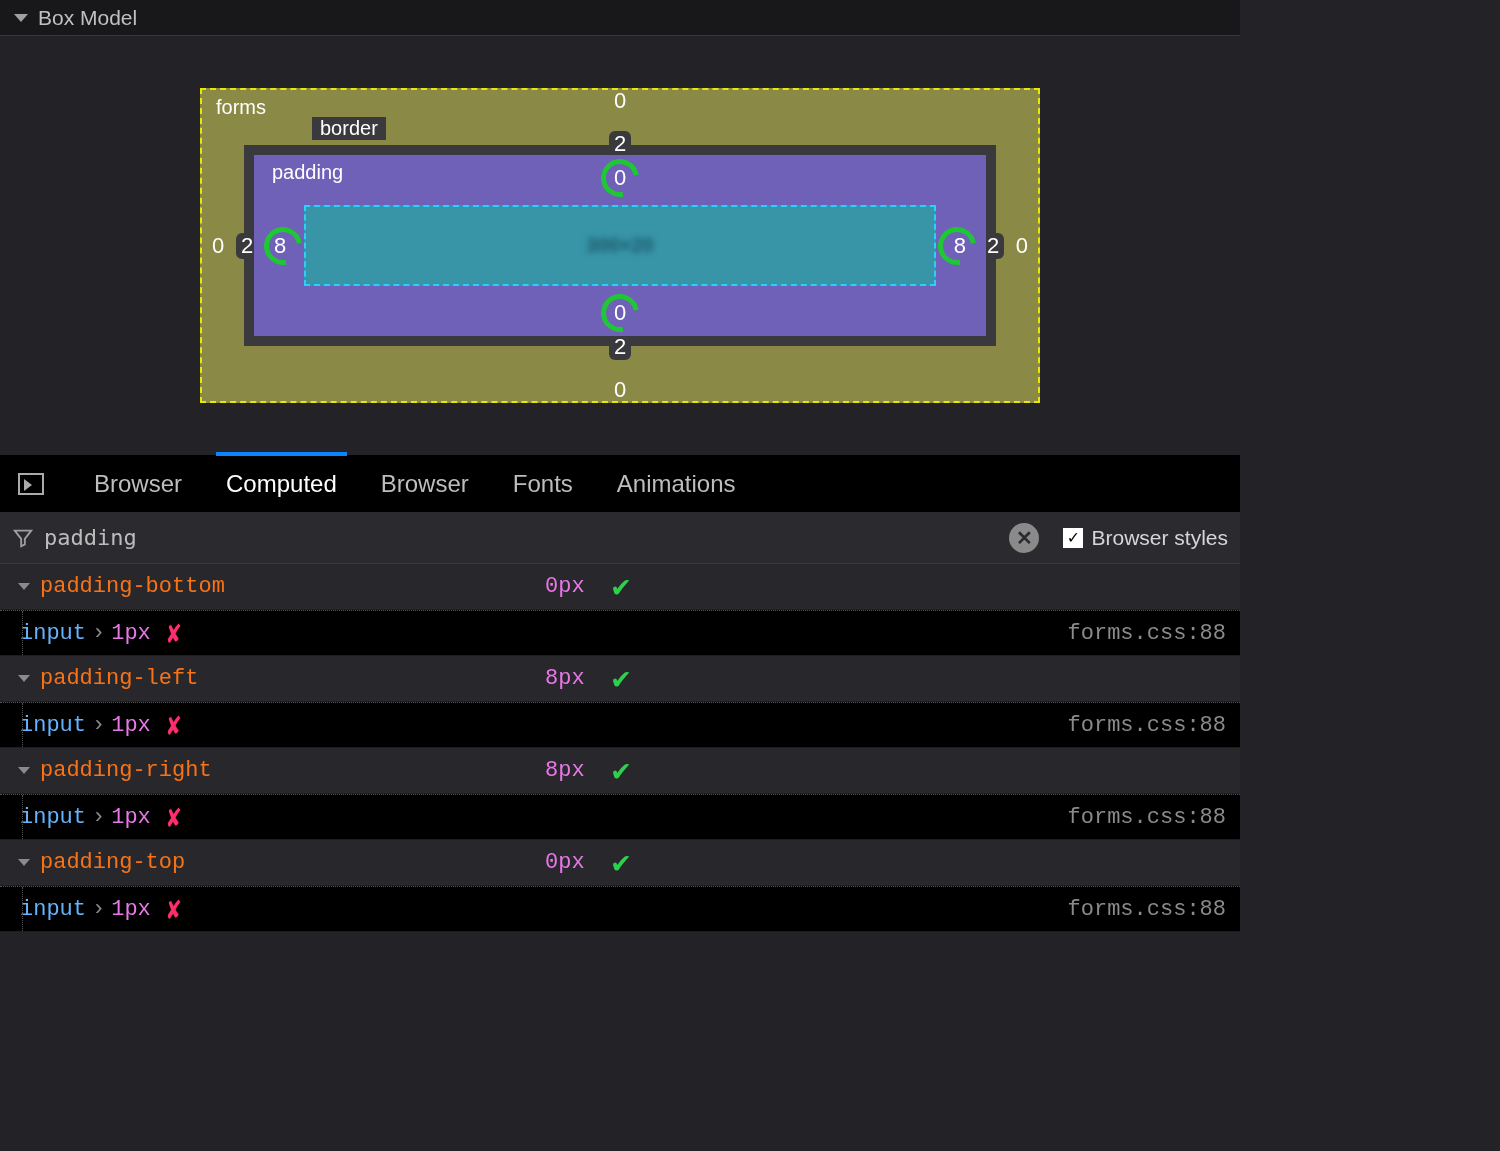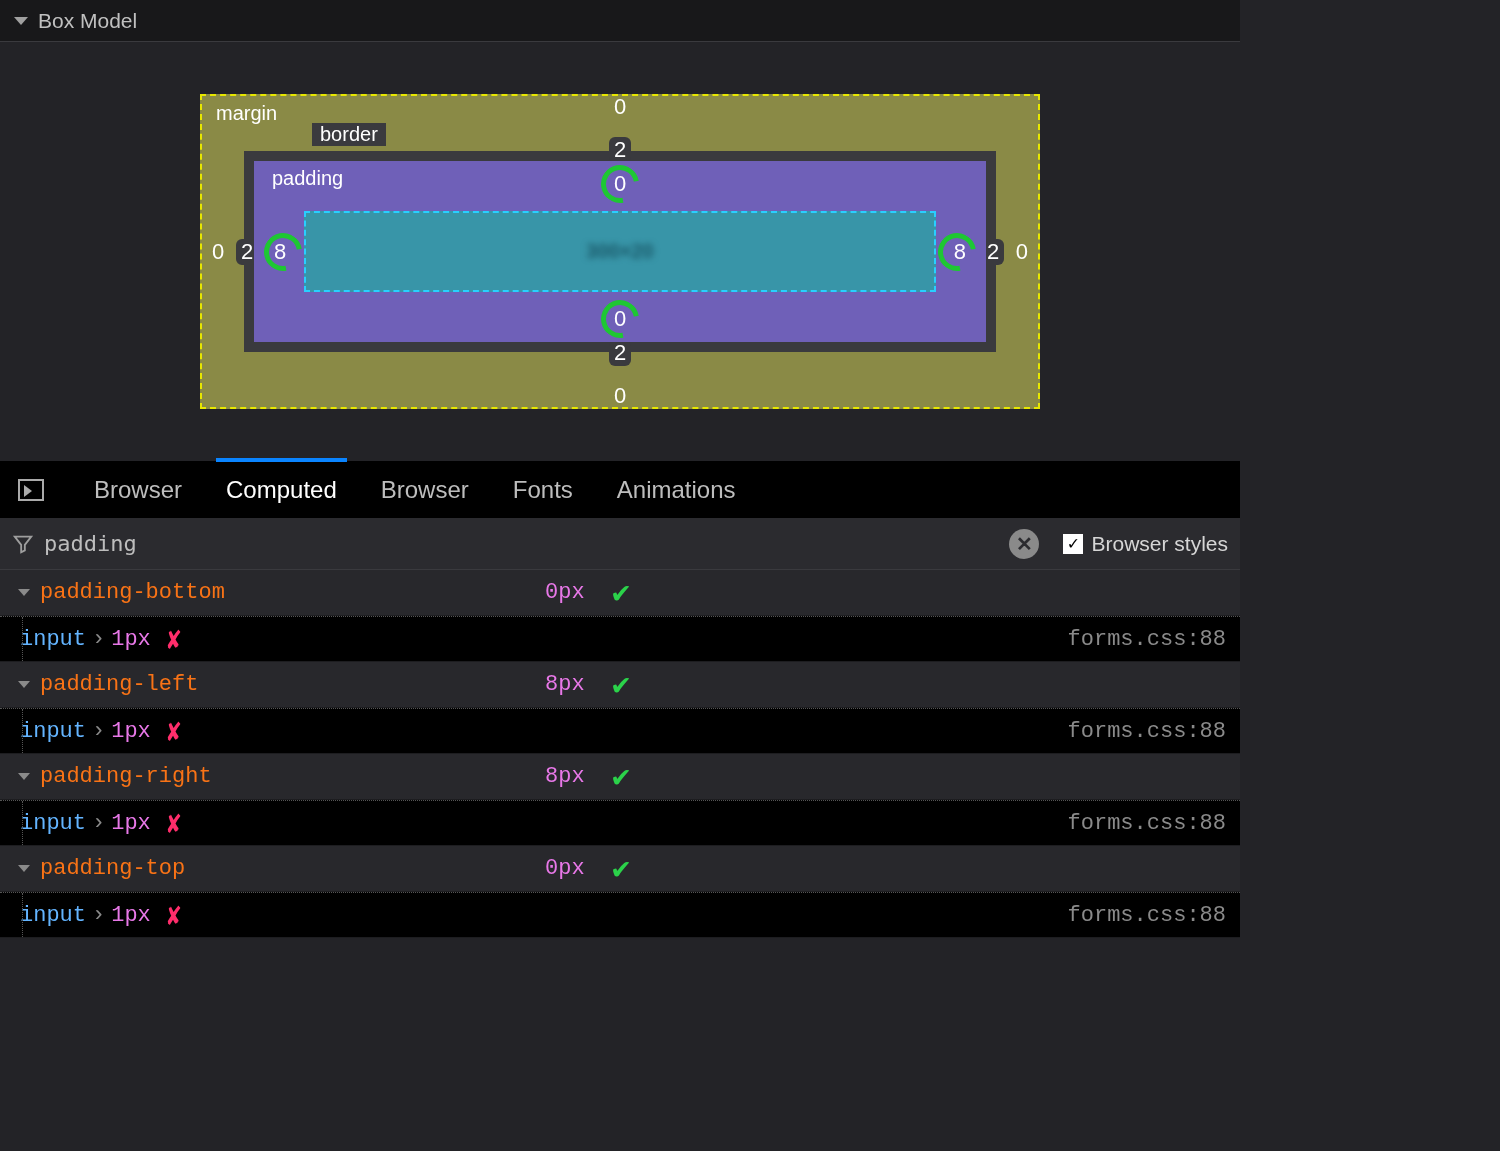--- a/index.html
+++ b/index.html
@@ -9,21 +9,21 @@
     color: #c0c0c0;
     font-size: 18px;
     width: 1240px;
     height: 955px;
     overflow: hidden;
   }
   .mono { font-family: Consolas, "Courier New", monospace; }
 
   
   .section-header {
-    height: 42px;
+    height: 36px;
     display: flex;
     align-items: center;
     padding: 0 14px;
     background: #18181a;
     border-bottom: 1px solid #3a3a3e;
     font-size: 21px;
   }
   .section-header .tw {
     width:0;height:0;border-left:7px solid transparent;border-right:7px solid transparent;
     border-top:8px solid #a0a0a0; margin-right:10px;
@@ -151,21 +151,21 @@
 </head>
 <body>
 
 <div class="section-header">
   <div class="tw"></div>
   <span>Box Model</span>
 </div>
 
 <div class="diagram-area">
   <div class="bm-margin">
-    <span class="bm-label lbl-margin">margin</span>
+    <span class="bm-label lbl-margin">forms</span>
 
     <span class="val" style="left:50%;top:-2px;transform:translateX(-50%)">0</span>
     <span class="val" style="left:50%;bottom:-2px;transform:translateX(-50%)">0</span>
     <span class="val" style="left:10px;top:50%;transform:translateY(-50%)">0</span>
     <span class="val" style="right:10px;top:50%;transform:translateY(-50%)">0</span>
 
     <div class="bm-border">
       <span class="bm-label lbl-border">border</span>
 
       <span class="val pill" style="left:50%;top:-24px;transform:translateX(-50%)">2</span>

